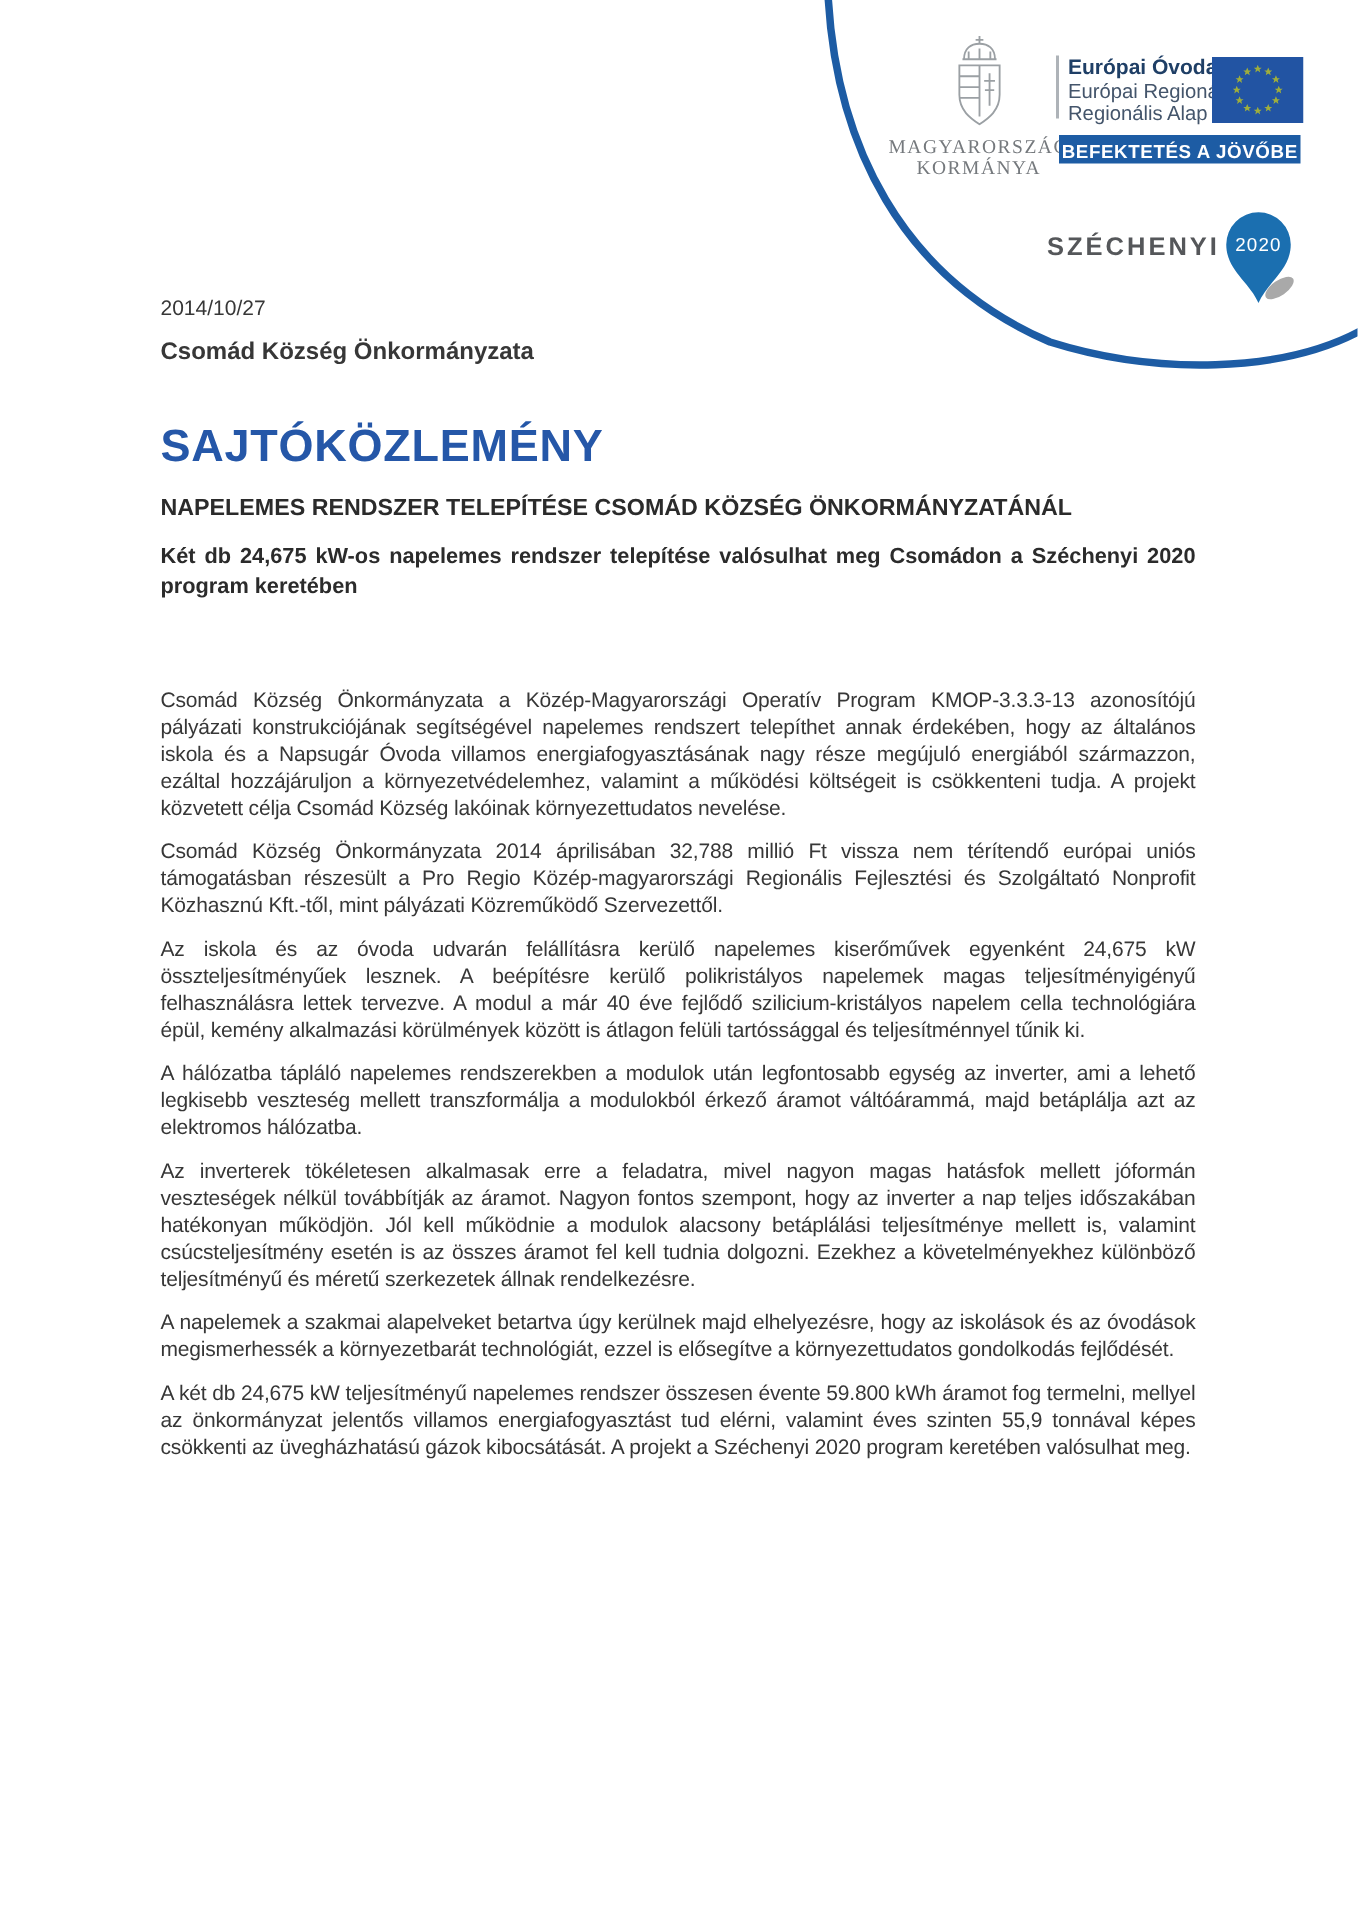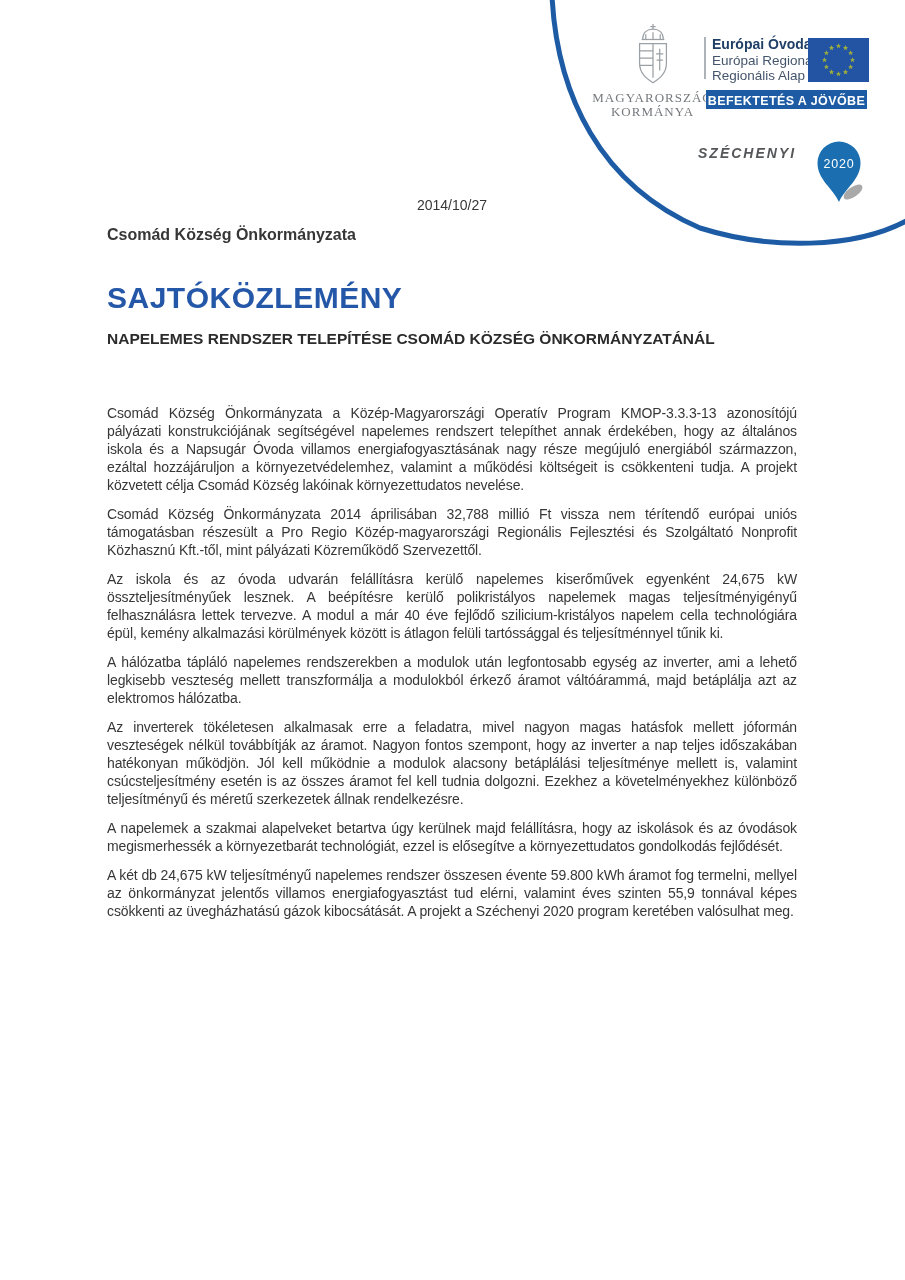--- a/index.html
+++ b/index.html
@@ -38,33 +38,32 @@
   .eu-text .l1{font-size:14px;font-weight:bold;color:var(--eu-navy);}
   .eu-text .l2,.eu-text .l3{font-size:13.5px;color:var(--eu-gray);}
   .eu-flag{position:absolute;left:808px;top:38px;}
   .banner{
     position:absolute;left:706px;top:90px;width:161px;height:19px;
     background:var(--accent-blue);color:#ffffff;
     font-size:12.5px;font-weight:bold;letter-spacing:0.4px;
     line-height:23px;text-align:center;white-space:nowrap;
   }
   .szechenyi-name{
-    position:absolute;left:698px;top:145px;
-    font-size:14px;font-weight:bold;letter-spacing:2px;
+    position:absolute;left:698px;top:155px;
+    font-size:17px;font-weight:bold;letter-spacing:2px;
     color:var(--szechenyi-gray);
-    font-style:italic;
   }
   .pin-svg{position:absolute;left:815px;top:139px;}
   .pin-year{
     font-family:"Liberation Sans",sans-serif;font-size:12.5px;letter-spacing:0.8px;
     fill:#ffffff;
   }
   
   .content{position:absolute;left:107px;top:197px;width:690px;}
-  .doc-date{font-size:14px;text-align:center;}
+  .doc-date{font-size:14px;}
   .doc-org{margin-top:13px;font-size:16px;font-weight:bold;}
   .doc-title{
     margin-top:37px;font-size:30px;font-weight:bold;letter-spacing:0.5px;
     color:var(--title-blue);
   }
   .doc-headline{margin-top:15px;font-size:15.5px;font-weight:bold;color:#2B2B2B;}
   .doc-lead{
     margin-top:13px;font-size:14.5px;font-weight:bold;line-height:20px;
     text-align:justify;color:#2B2B2B;
   }
@@ -135,20 +134,21 @@
   <ellipse cx="38" cy="53" rx="11" ry="5" fill="var(--shadow-gray)" transform="rotate(-35 38 53)"></ellipse>
   <path d="M 24 63 C 18 49, 2.5 41, 2.5 24 A 21.5 21.5 0 1 1 45.5 24 C 45.5 41, 30 49, 24 63 Z" fill="var(--pin-blue)"></path>
   <text class="pin-year" x="24" y="28.5" text-anchor="middle">2020</text>
 </svg>
 
 <div class="content">
   <div class="doc-date">2014/10/27</div>
   <div class="doc-org">Csomád Község Önkormányzata</div>
   <h1 class="doc-title">SAJTÓKÖZLEMÉNY</h1>
   <h2 class="doc-headline">NAPELEMES RENDSZER TELEPÍTÉSE CSOMÁD KÖZSÉG ÖNKORMÁNYZATÁNÁL</h2>
+  <p class="doc-lead">Két db 24,675 kW-os napelemes rendszer telepítése valósulhat meg Csomádon a Széchenyi 2020 program keretében</p>
   <p class="body-p first">Csomád Község Önkormányzata a Közép-Magyarországi Operatív Program KMOP-3.3.3-13 azonosítójú pályázati konstrukciójának segítségével napelemes rendszert telepíthet annak érdekében, hogy az általános iskola és a Napsugár Óvoda villamos energiafogyasztásának nagy része megújuló energiából származzon, ezáltal hozzájáruljon a környezetvédelemhez, valamint a működési költségeit is csökkenteni tudja. A projekt közvetett célja Csomád Község lakóinak környezettudatos nevelése.</p>
   <p class="body-p">Csomád Község Önkormányzata 2014 áprilisában 32,788 millió Ft vissza nem térítendő európai uniós támogatásban részesült a Pro Regio Közép-magyarországi Regionális Fejlesztési és Szolgáltató Nonprofit Közhasznú Kft.-től, mint pályázati Közreműködő Szervezettől.</p>
   <p class="body-p">Az iskola és az óvoda udvarán felállításra kerülő napelemes kiserőművek egyenként 24,675 kW összteljesítményűek lesznek. A beépítésre kerülő polikristályos napelemek magas teljesítményigényű felhasználásra lettek tervezve. A modul a már 40 éve fejlődő szilicium-kristályos napelem cella technológiára épül, kemény alkalmazási körülmények között is átlagon felüli tartóssággal és teljesítménnyel tűnik ki.</p>
   <p class="body-p">A hálózatba tápláló napelemes rendszerekben a modulok után legfontosabb egység az inverter, ami a lehető legkisebb veszteség mellett transzformálja a modulokból érkező áramot váltóárammá, majd betáplálja azt az elektromos hálózatba.</p>
   <p class="body-p">Az inverterek tökéletesen alkalmasak erre a feladatra, mivel nagyon magas hatásfok mellett jóformán veszteségek nélkül továbbítják az áramot. Nagyon fontos szempont, hogy az inverter a nap teljes időszakában hatékonyan működjön. Jól kell működnie a modulok alacsony betáplálási teljesítménye mellett is, valamint csúcsteljesítmény esetén is az összes áramot fel kell tudnia dolgozni. Ezekhez a követelményekhez különböző teljesítményű és méretű szerkezetek állnak rendelkezésre.</p>
-  <p class="body-p">A napelemek a szakmai alapelveket betartva úgy kerülnek majd felállításra, hogy az iskolások és az óvodások megismerhessék a környezetbarát technológiát, ezzel is elősegítve a környezettudatos gondolkodás fejlődését.</p>
+  <p class="body-p">A napelemek a szakmai alapelveket betartva úgy kerülnek majd elhelyezésre, hogy az iskolások és az óvodások megismerhessék a környezetbarát technológiát, ezzel is elősegítve a környezettudatos gondolkodás fejlődését.</p>
   <p class="body-p">A két db 24,675 kW teljesítményű napelemes rendszer összesen évente 59.800 kWh áramot fog termelni, mellyel az önkormányzat jelentős villamos energiafogyasztást tud elérni, valamint éves szinten 55,9 tonnával képes csökkenti az üvegházhatású gázok kibocsátását. A projekt a Széchenyi 2020 program keretében valósulhat meg.</p>
 </div>
 
 </body></html>

